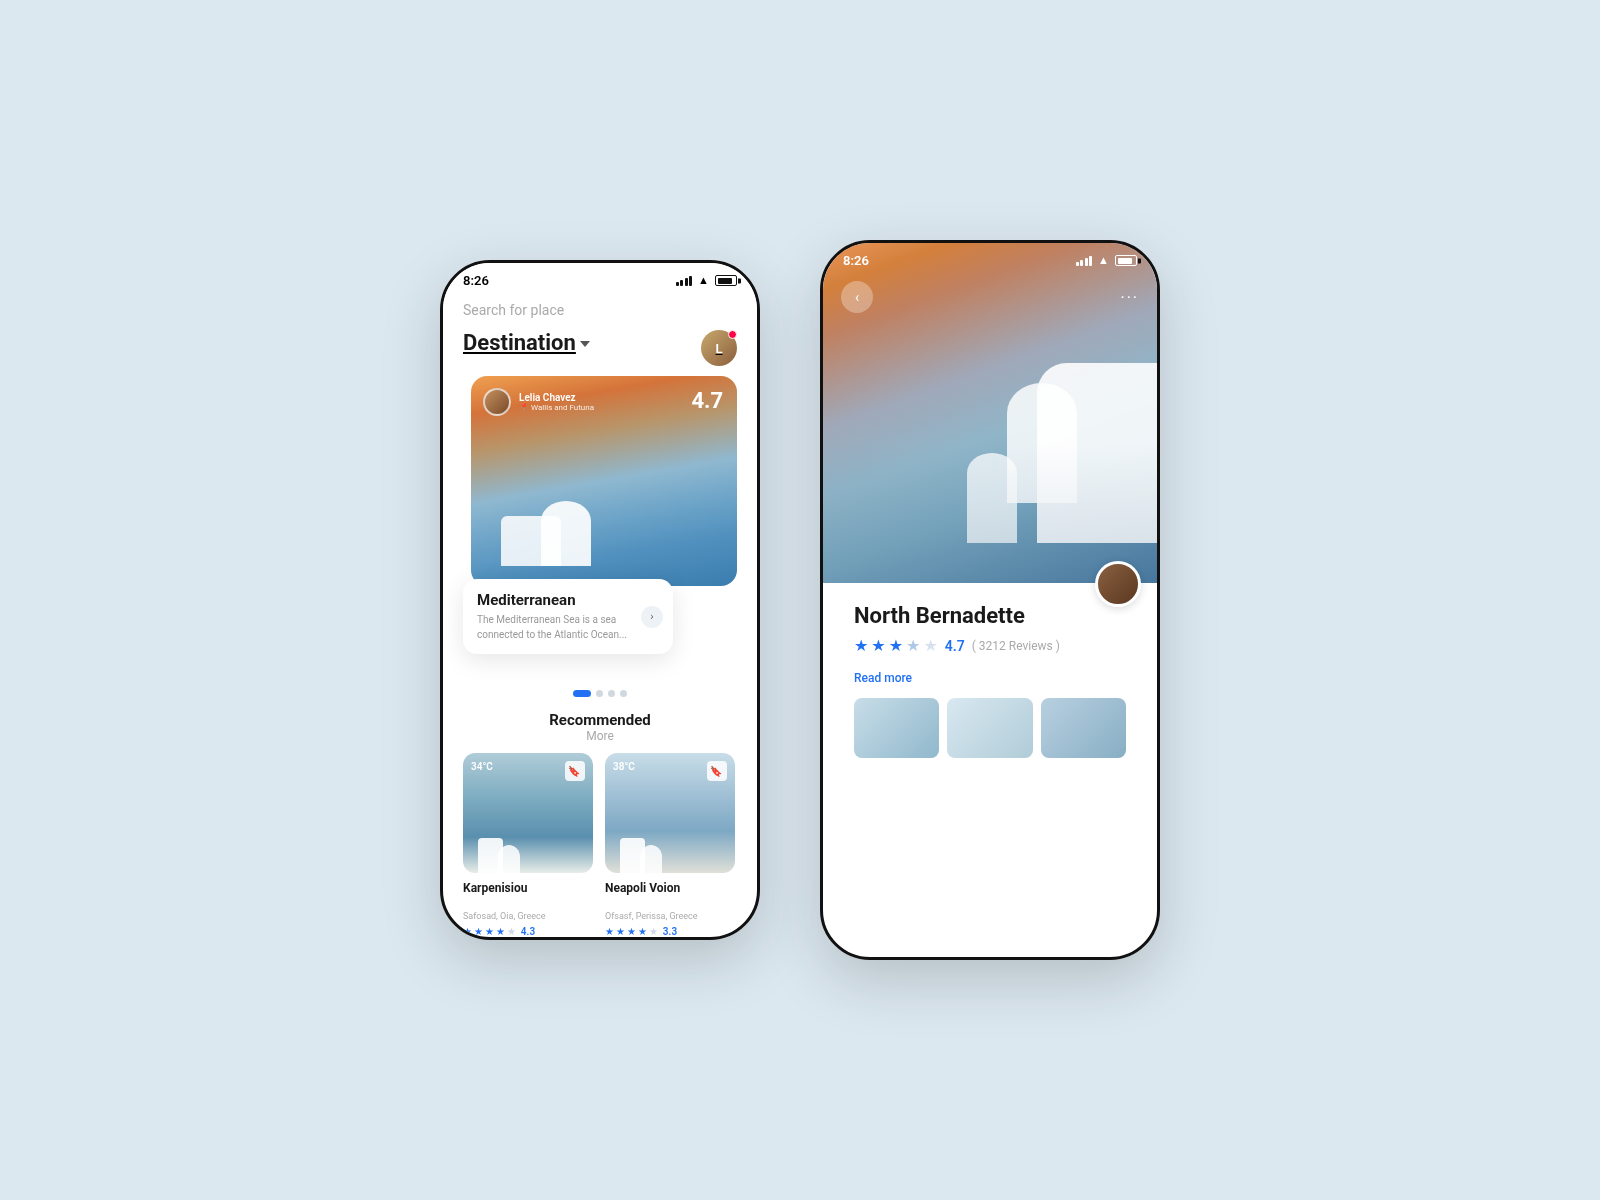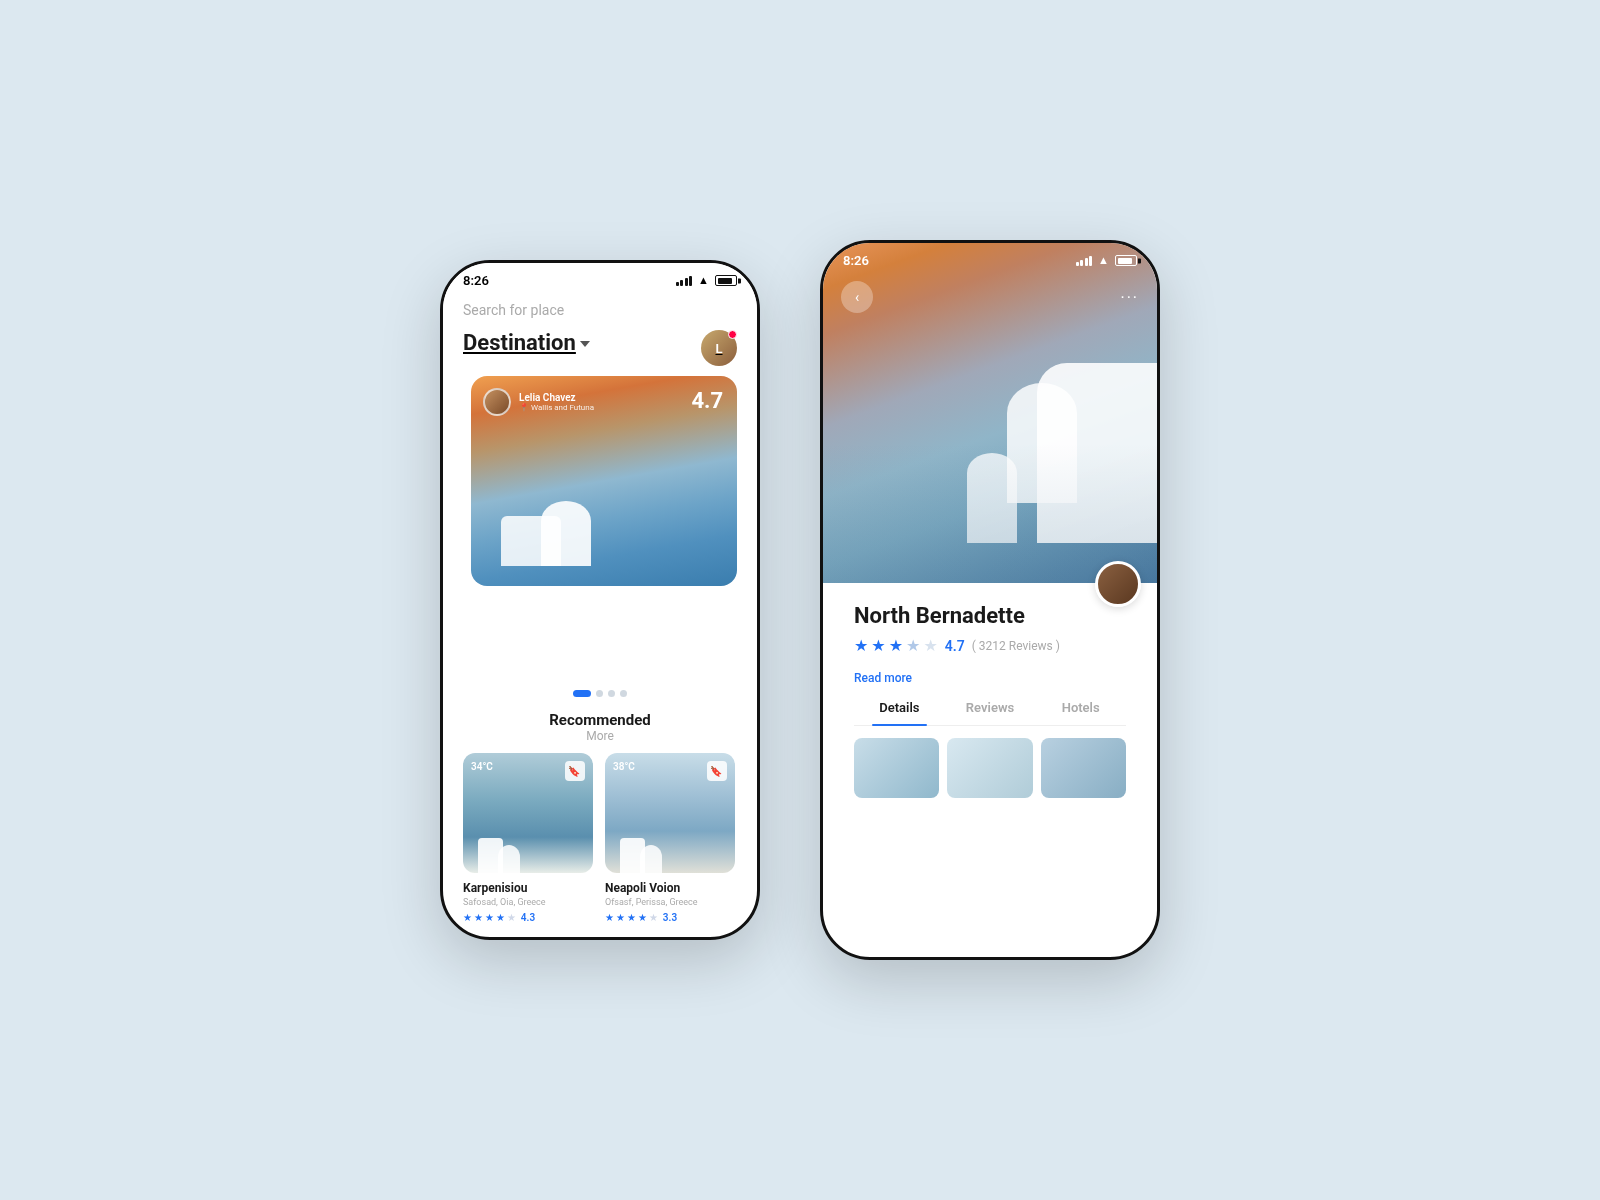--- a/index.html
+++ b/index.html
@@ -292,21 +292,21 @@
     }
     .rec-building::after {
       content: '';
       position: absolute;
       bottom: 0; left: 35px;
       width: 22px; height: 28px;
       background: rgba(255,255,255,0.85);
       border-radius: 50% 50% 0 0 / 12px 12px 0 0;
     }
     .rec-name { font-size: 12px; font-weight: 700; color: #1a1a1a; margin-top: 8px; }
-    .rec-loc { font-size: 9px; color: #aaa; margin-top: 2px; margin-bottom: 5px; }
+    .rec-loc { font-size: 9px; color: #aaa; margin-top: 16px; margin-bottom: 5px; }
     .rec-stars { display: flex; align-items: center; gap: 2px; }
     .star { color: #2271f5; font-size: 10px; }
     .star-empty { color: #d0d8e8; font-size: 10px; }
     .rec-rating-num { font-size: 10px; font-weight: 600; color: #2271f5; margin-left: 3px; }
 
     
     .phone2-status {
       background: transparent;
       position: absolute;
       top: 0; left: 0; right: 0;
@@ -512,20 +512,25 @@
           <div class="card-user-text">
             <div class="card-user-name">Lelia Chavez</div>
             <div class="card-user-loc">
               <span style="font-size:8px;">📍</span>
               <span>Wallis and Futuna</span>
             </div>
           </div>
         </div>
         <div class="card-rating-big">4.7</div>
       </div>
+      <div class="info-popup">
+        <div class="info-popup-title">Mediterranean</div>
+        <div class="info-popup-desc">The Mediterranean Sea is a sea connected to the Atlantic Ocean...</div>
+        <div class="info-popup-arrow">›</div>
+      </div>
     </div>
   </div>
 
   <div class="dots" style="margin-top: 54px;">
     <div class="dot active"></div>
     <div class="dot"></div>
     <div class="dot"></div>
     <div class="dot"></div>
   </div>
 
@@ -627,31 +632,20 @@
       <span class="p2-star filled">★</span>
       <span class="p2-star half">★</span>
       <span class="p2-star empty">★</span>
       <span class="p2-rating">4.7</span>
       <span class="p2-reviews">( <span>3212 Reviews</span> )</span>
     </div>
 
     <span class="read-more">Read more</span>
 
     
-    <div class="phone2-tabs">
-      <div class="p2-tab active">
-        <span>Details</span>
-      </div>
-      <div class="p2-tab">
-        <span>Reviews</span>
-      </div>
-      <div class="p2-tab">
-        <span>Hotels</span>
-      </div>
-    </div>
 
     
     <div class="phone2-photos">
       <div class="photo-thumb thumb-1"></div>
       <div class="photo-thumb thumb-2"></div>
       <div class="photo-thumb thumb-3"></div>
     </div>
   </div>
 </div>
 

